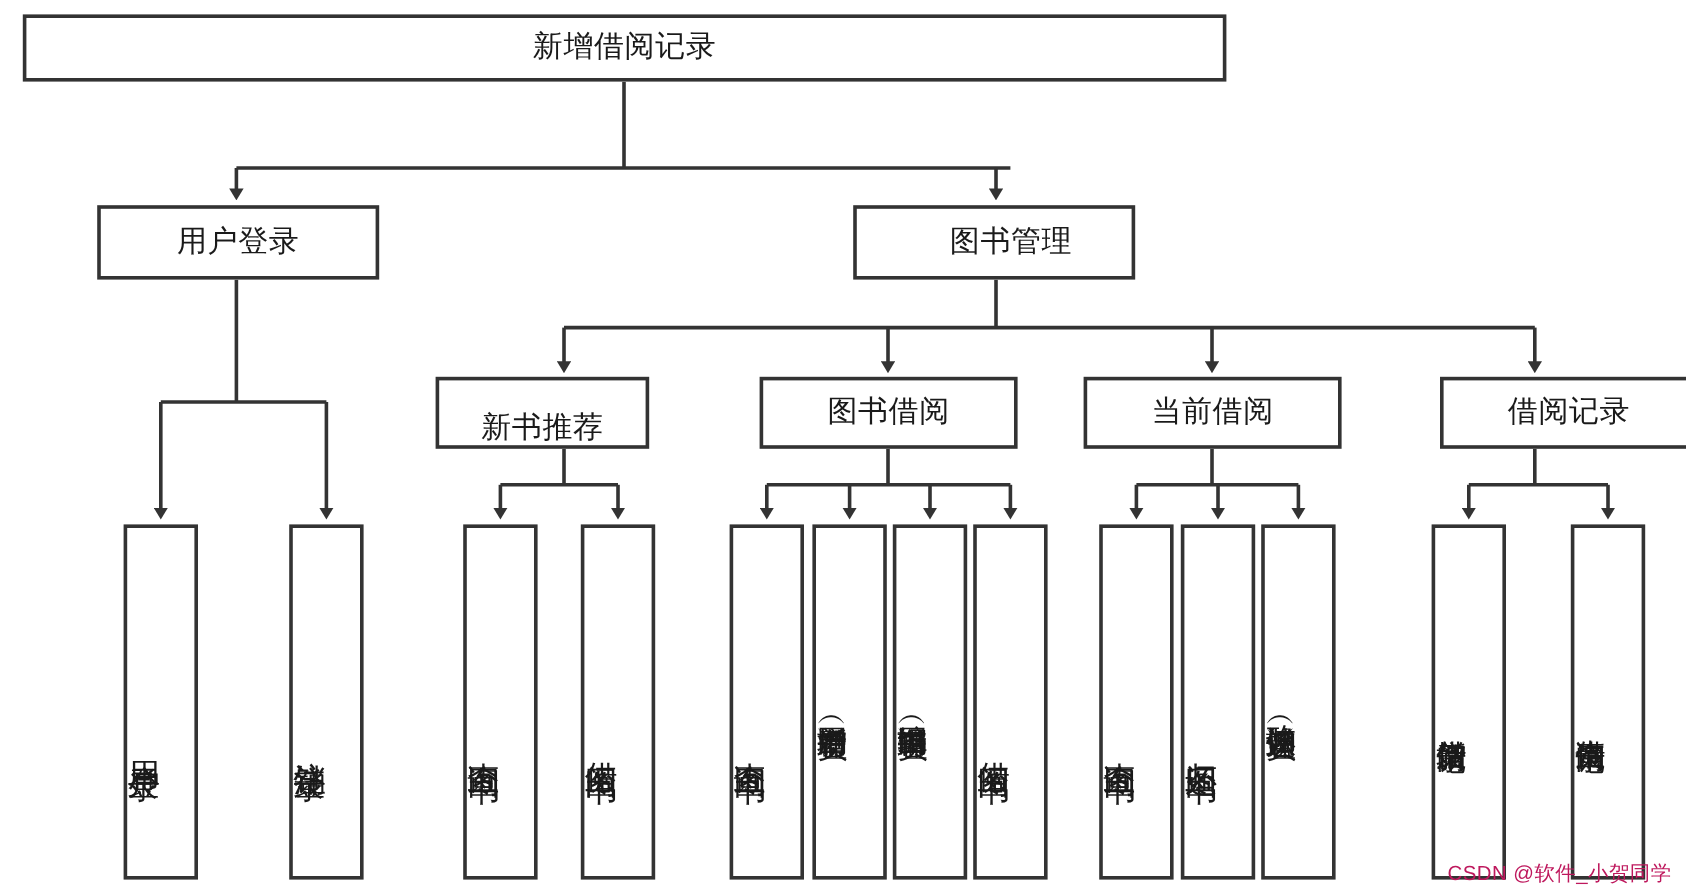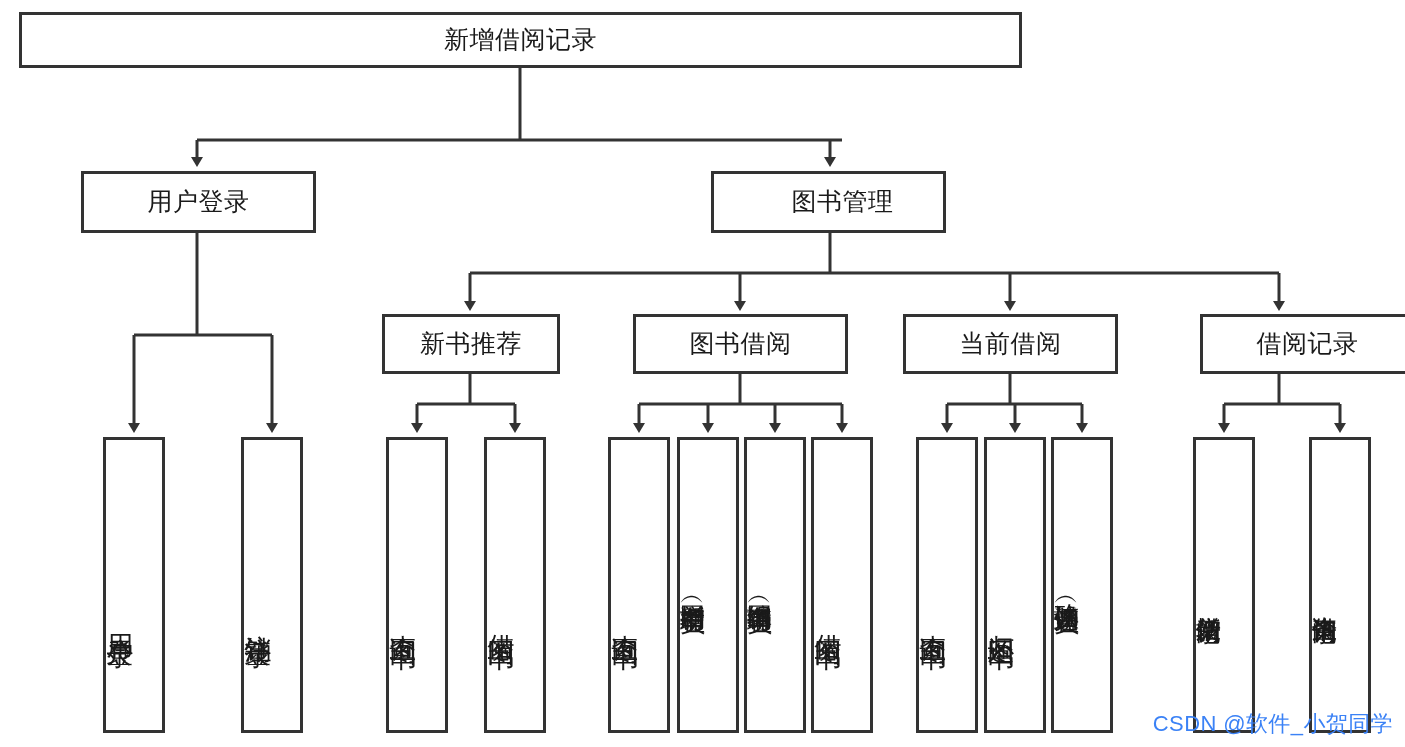--- a/index.html
+++ b/index.html
@@ -60,22 +60,22 @@
     white-space: nowrap;
   }
   .node.vertical.tight .node-label {
     font-size: 25px;
     letter-spacing: 1px;
   }
   .watermark {
     position: absolute;
     right: 12px;
     bottom: 8px;
-    font-size: 22px;
-    color: #3b82f6;
+    font-size: 17px;
+    color: #be185d;
     letter-spacing: 0.4px;
     z-index: 5;
     white-space: nowrap;
     text-align: center;
   }
 </style>
 </head>
 <body>
 
 <div id="diagram-root">
@@ -134,21 +134,21 @@
     <span class="node-label">新增借阅记录</span>
   </div>
 
   <div class="node horizontal" style="left:81px; top:171px; width:235px; height:62px;">
     <span class="node-label">用户登录</span>
   </div>
   <div class="node horizontal" style="left:711px; top:171px; width:235px; height:62px;padding-left:28px;">
     <span class="node-label">图书管理</span>
   </div>
 
-  <div class="node horizontal" style="left:382px; top:314px; width:178px; height:60px;">
+  <div class="node horizontal" style="left:363px; top:314px; width:178px; height:60px;align-items:flex-end;">
     <span class="node-label">新书推荐</span>
   </div>
   <div class="node horizontal" style="left:633px; top:314px; width:215px; height:60px;">
     <span class="node-label">图书借阅</span>
   </div>
   <div class="node horizontal" style="left:903px; top:314px; width:215px; height:60px;">
     <span class="node-label">当前借阅</span>
   </div>
   <div class="node horizontal" style="left:1172px; top:314px; width:215px; height:60px;margin-left:28px;">
     <span class="node-label">借阅记录</span>

